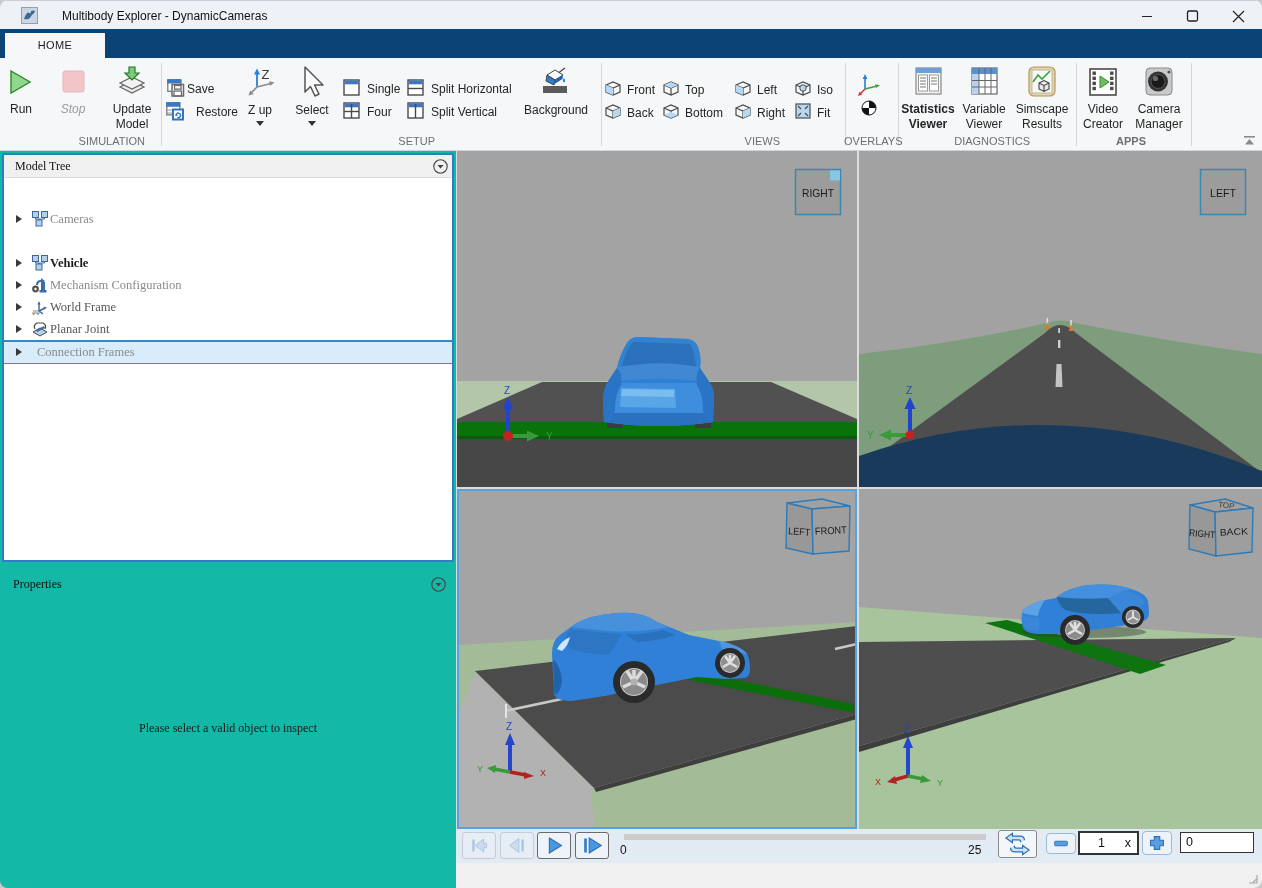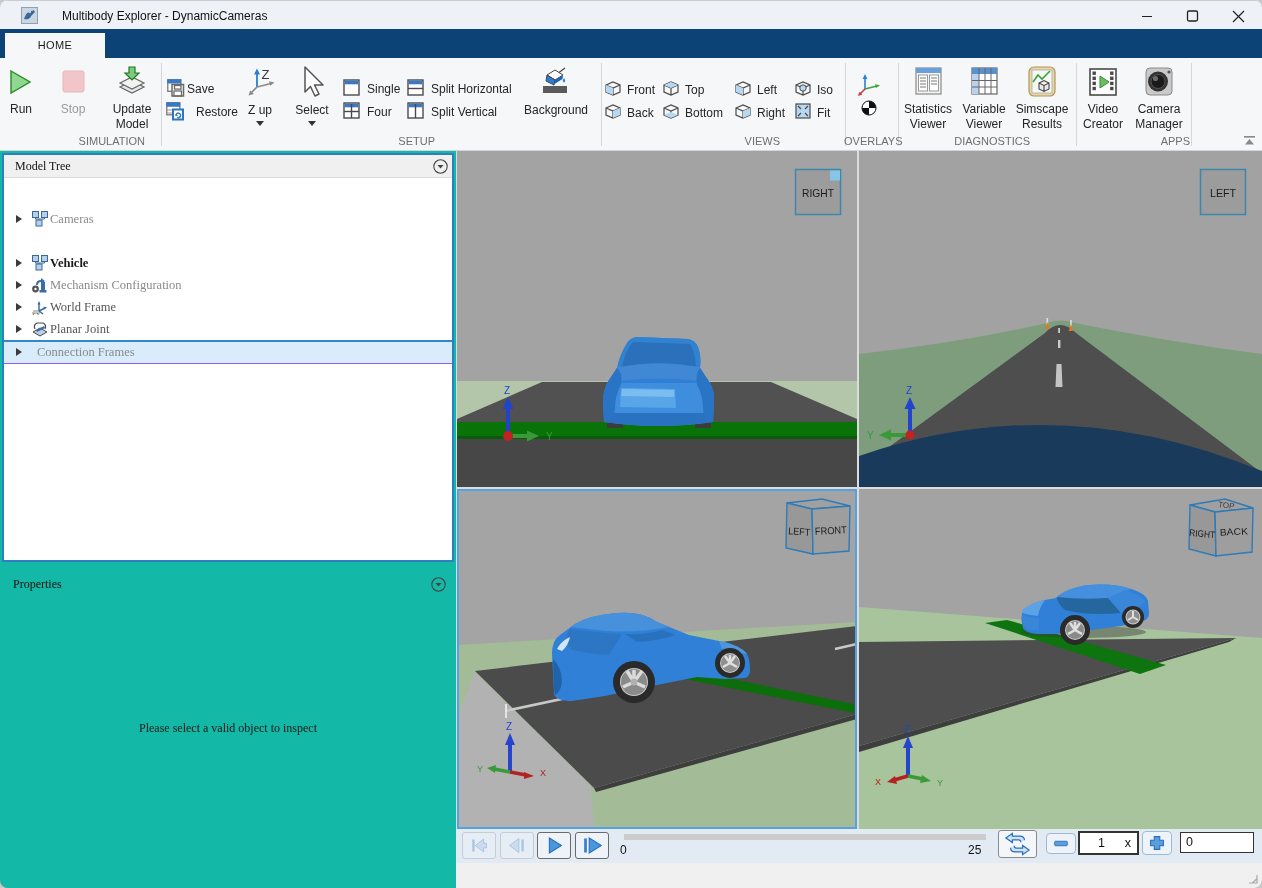--- a/index.html
+++ b/index.html
@@ -76,30 +76,30 @@
     <div class="vsep" style="left:601px"></div>
     <div class="vsep" style="left:845px"></div>
     <div class="vsep" style="left:898px"></div>
     <div class="vsep" style="left:1076px"></div>
     <div class="vsep" style="left:1191px"></div>
     <div class="seclbl" style="left:20px; width:125px;">SIMULATION</div>
     <div class="seclbl" style="left:300px; width:135px;">SETUP</div>
     <div class="seclbl" style="left:655px; width:125px;">VIEWS</div>
     <div class="seclbl" style="left:844px; width:55px;">OVERLAYS</div>
     <div class="seclbl" style="left:915px; width:115px;">DIAGNOSTICS</div>
-    <div class="seclbl" style="left:1080px; width:110px;">APPS</div>
+    <div class="seclbl" style="left:1036px; width:110px;font-weight:bold;">APPS</div>
 
     <svg class="ricon" style="left:9px;top:11px" width="23" height="26" viewBox="0 0 23 26">
         <path d="M2 2 L21 13 L2 24 Z" fill="#90d890" stroke="#2a8a2a" stroke-width="1.4"></path>
       </svg>
     <div class="blbl" style="left:2px;top:44px;width:38px;">Run</div>
     <svg class="ricon" style="left:62px;top:12px" width="23" height="23" viewBox="0 0 23 23">
         <rect x="1" y="1" width="21" height="21" rx="2" fill="#f2c6c9" stroke="#e4b6ba"></rect>
       </svg>
-    <div class="blbl glbl" style="left:52px;top:44px;width:42px;">Stop</div>
+    <div class="blbl glbl" style="left:52px;top:44px;width:42px;font-style:italic;">Stop</div>
     <svg class="ricon" style="left:116px;top:7px" width="32" height="34" viewBox="0 0 32 34">
       <path d="M4 22 L16 16 L28 22 L16 28 Z" fill="#e8e8e8" stroke="#666" stroke-width="1.2"></path>
       <path d="M4 18 L16 12 L28 18 L16 24 Z" fill="#f2f2f2" stroke="#666" stroke-width="1.2"></path>
       <path d="M13 2 L19 2 L19 8 L23 8 L16 15 L9 8 L13 8 Z" fill="#7ec97e" stroke="#1e7a1e" stroke-width="1.2"></path>
     </svg>
     <div class="blbl" style="left:108px;top:44px;width:48px;">Update<br>Model</div>
 
     <svg class="ricon" style="left:167px;top:21px" width="18" height="18" viewBox="0 0 18 18">
       <rect x="0.8" y="0.8" width="13" height="11.5" fill="#fff" stroke="#7a7a7a" stroke-width="1.3"></rect>
         <rect x="0.8" y="0.8" width="13" height="3.2" fill="#3a78c2" stroke="#3a78c2"></rect>
@@ -230,21 +230,21 @@
       <rect x="3.5" y="8" width="9" height="16" fill="#fff" stroke="#999"></rect>
       <line x1="5" y1="11" x2="11" y2="11" stroke="#777"></line>
         <line x1="5" y1="14" x2="11" y2="14" stroke="#777"></line>
         <line x1="5" y1="17" x2="11" y2="17" stroke="#777"></line>
         <line x1="5" y1="20" x2="11" y2="20" stroke="#777"></line>
       <rect x="14.5" y="8" width="9" height="16" fill="#fff" stroke="#999"></rect>
       <line x1="16" y1="11" x2="22" y2="11" stroke="#777"></line>
         <line x1="16" y1="14" x2="22" y2="14" stroke="#777"></line>
         <line x1="16" y1="17" x2="22" y2="17" stroke="#777"></line>
     </svg>
-    <div class="blbl" style="left:897px;top:44px;width:62px;">Statistics<br>Viewer</div>
+    <div class="blbl" style="left:897px;top:44px;width:62px;font-weight:bold;">Statistics<br>Viewer</div>
     <svg class="ricon" style="left:971px;top:9px" width="27" height="30" viewBox="0 0 27 30">
       <rect x="1" y="1" width="25" height="26" fill="#fff" stroke="#666" stroke-width="1.2"></rect>
       <rect x="1" y="1" width="25" height="6" fill="#5a90cc"></rect>
         <rect x="1" y="7" width="7" height="20" fill="#b9d1ec"></rect>
       <line x1="8" y1="1" x2="8" y2="27" stroke="#666"></line>
         <line x1="14" y1="1" x2="14" y2="27" stroke="#666"></line>
         <line x1="20" y1="1" x2="20" y2="27" stroke="#666"></line>
       <line x1="1" y1="13.5" x2="26" y2="13.5" stroke="#666"></line>
         <line x1="1" y1="20" x2="26" y2="20" stroke="#666"></line>
     </svg>

